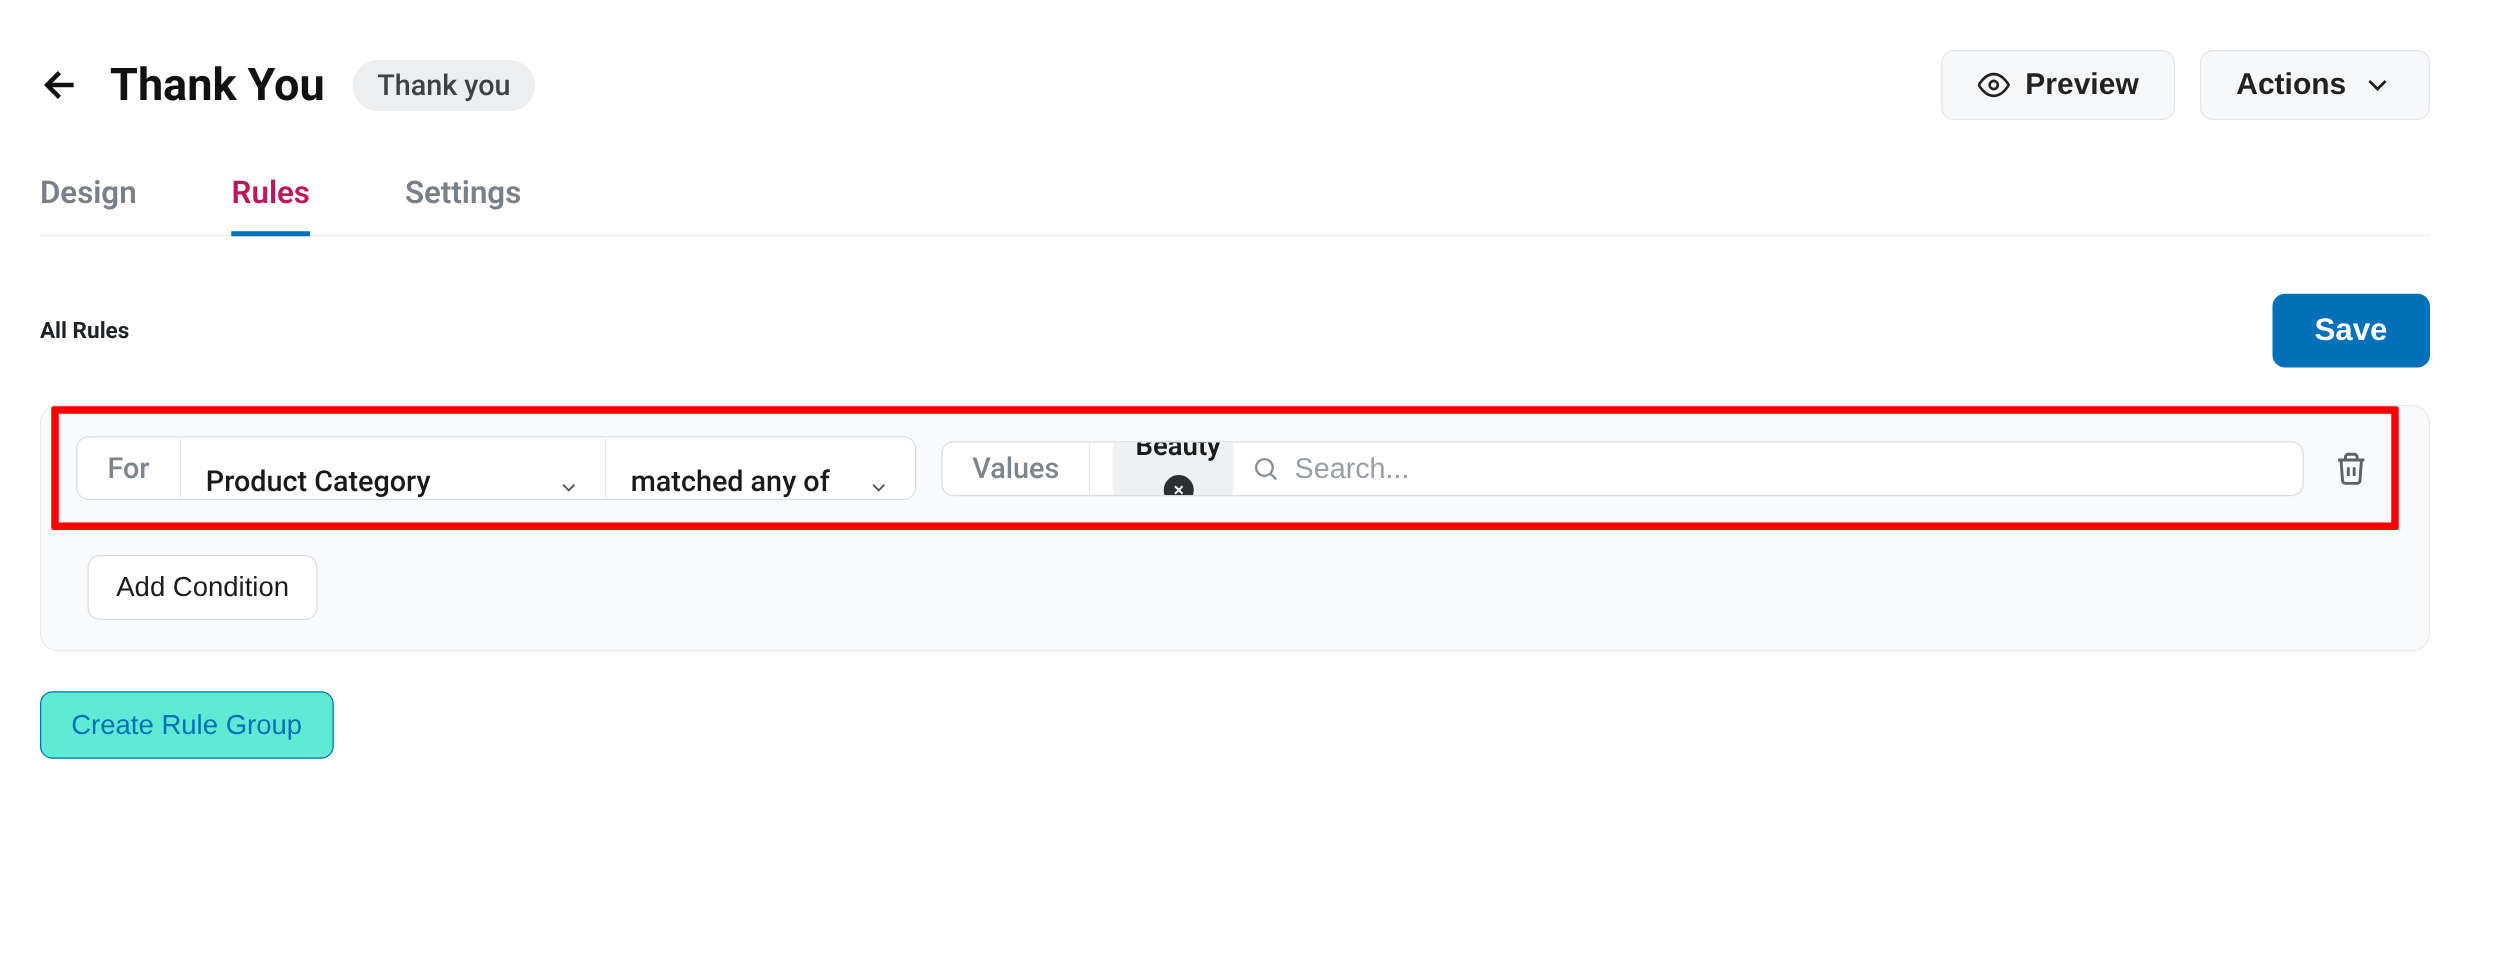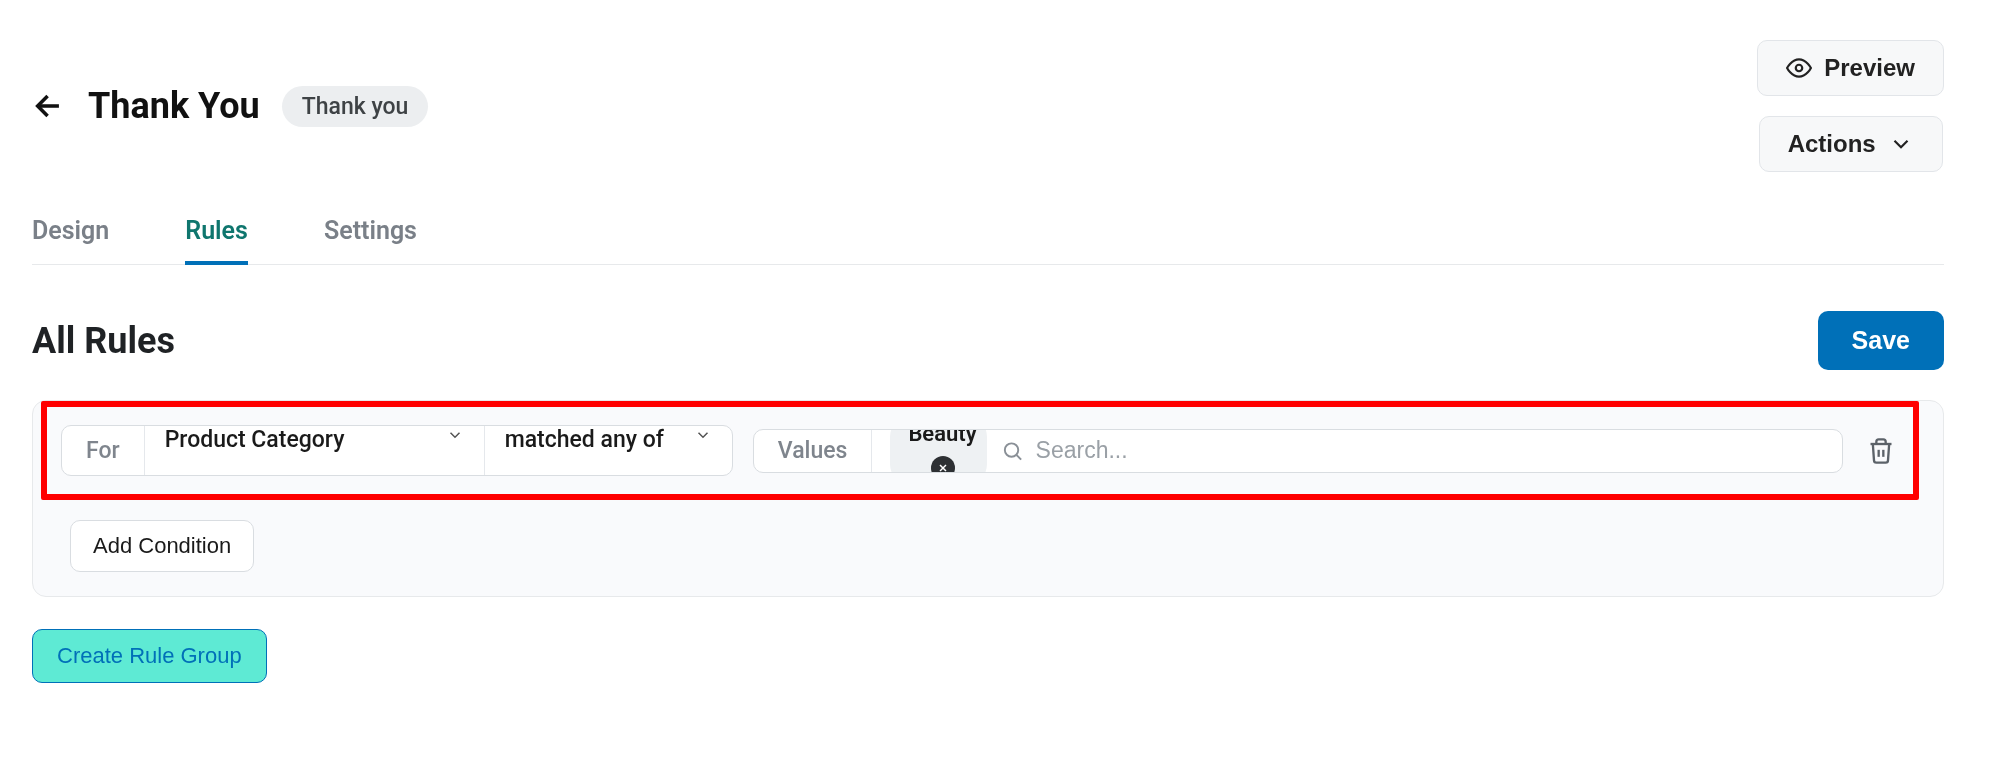--- a/index.html
+++ b/index.html
@@ -45,21 +45,20 @@
       color: #3e4245;
       padding: 7px 20px;
       border-radius: 22px;
       font-size: 23px;
       font-weight: 500;
     }
     .topbar-right {
       display: flex;
       align-items: center;
       gap: 20px;
-      flex-direction: column;
     }
     .btn {
       display: inline-flex;
       align-items: center;
       gap: 12px;
       border: 1px solid #e2e5e9;
       background: #f7f8f9;
       border-radius: 10px;
       padding: 13px 28px;
       font-size: 24px;
@@ -83,31 +82,31 @@
     .tab {
       font-size: 25px;
       font-weight: 600;
       color: #7a8088;
       padding-bottom: 16px;
       cursor: pointer;
       border-bottom: 4px solid transparent;
       margin-bottom: -1px;
     }
     .tab.active {
-      color: #0f766e;
+      color: #be185d;
       border-bottom-color: #0070b8;
     }
     .section-header {
       display: flex;
       align-items: center;
       justify-content: space-between;
       margin-bottom: 30px;
     }
     .section-title {
-      font-size: 36px;
+      font-size: 18px;
       font-weight: 700;
       color: #1f2225;
     }
     .save-btn {
       background: #0070b8;
       color: #fff;
       border: none;
       border-radius: 10px;
       padding: 15px 34px;
       font-size: 25px;
@@ -143,21 +142,21 @@
       display: flex;
       align-items: center;
       padding: 0 24px;
       font-size: 23px;
       color: #7f858d;
       font-weight: 500;
       border-right: 1px solid #e5e8ec;
     }
     .field-select {
       display: flex;
-      align-items: flex-start;
+      align-items: flex-end;
       padding: 0 20px;
       font-size: 23px;
       color: #1a1a1a;
       font-weight: 500;
       gap: 30px;
       cursor: pointer;
       border-right: 1px solid #e5e8ec;
       min-width: 340px;
       justify-content: space-between;
     }

